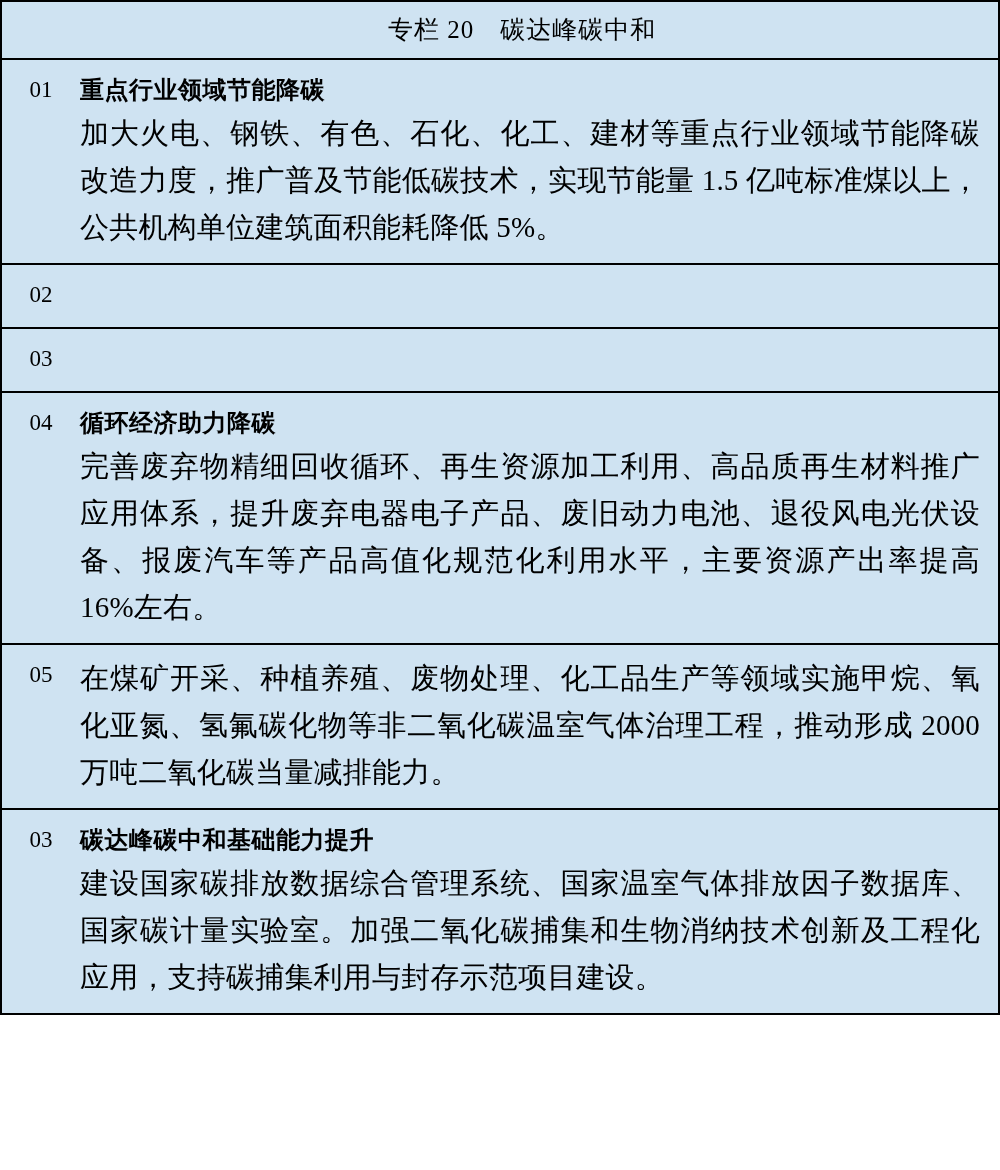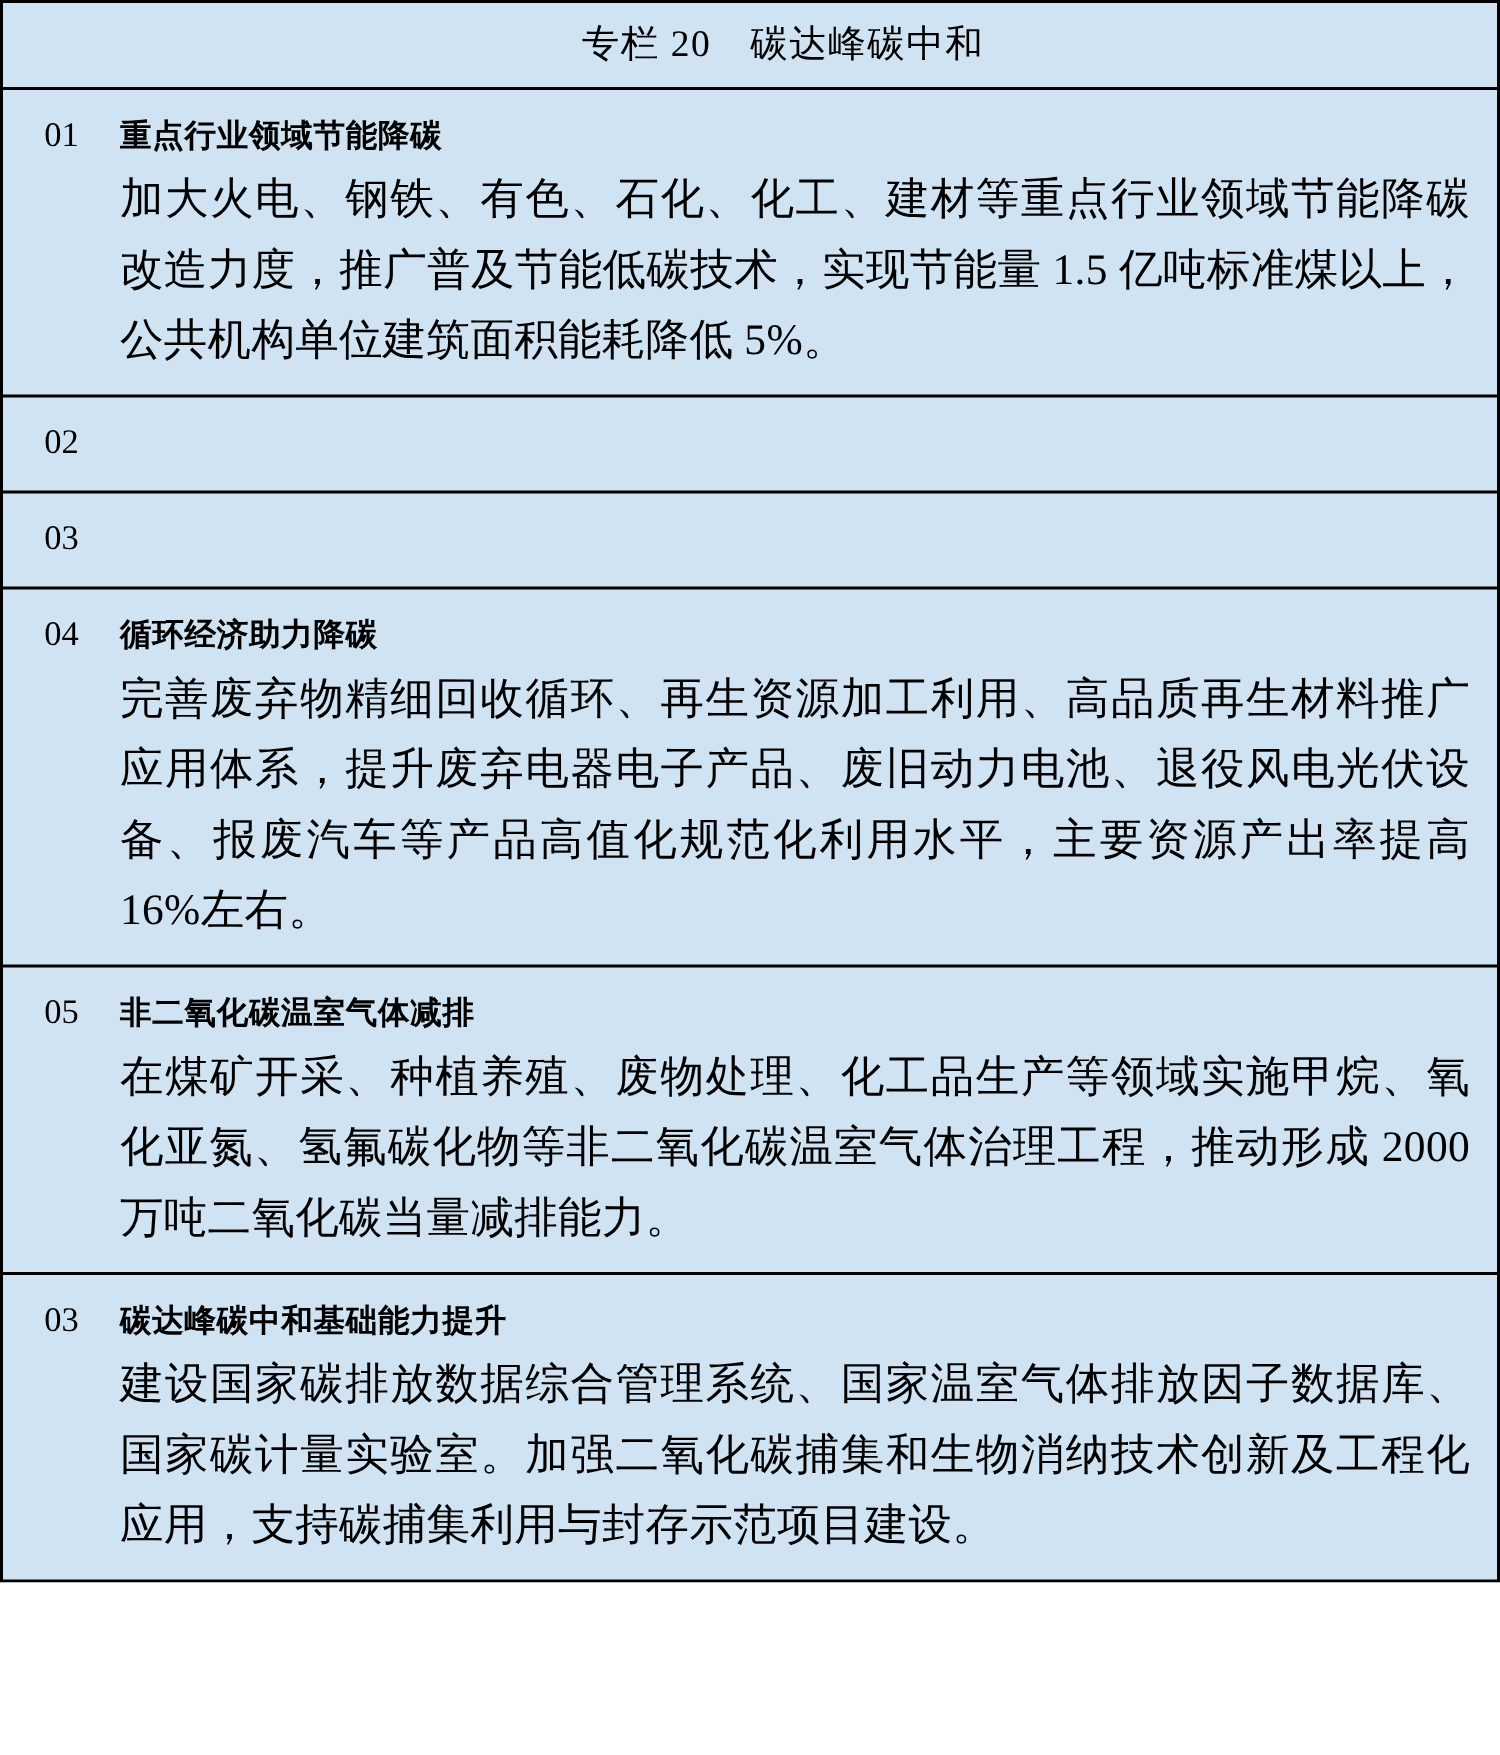--- a/index.html
+++ b/index.html
@@ -47,21 +47,21 @@
     font-size: 23px;
     line-height: 40px;
     color: #000;
     font-family: "Liberation Serif", serif;
   }
   .item-body {
     flex: 1 1 auto;
     padding-right: 18px;
   }
   .item-heading {
-    font-size: 21px;
+    font-size: 24px;
     line-height: 40px;
     font-weight: 700;
     color: #000;
     letter-spacing: 0.5px;
   }
   .item-text {
     font-size: 29px;
     line-height: 47px;
     color: #000;
     text-align: justify;
@@ -101,21 +101,20 @@
     <div class="item-body">
       <div class="item-heading">循环经济助力降碳</div>
       <div class="item-text">完善废弃物精细回收循环、再生资源加工利用、高品质再生材料推广应用体系，提升废弃电器电子产品、废旧动力电池、退役风电光伏设备、报废汽车等产品高值化规范化利用水平，主要资源产出率提高 16%左右。</div>
     </div>
   </div>
   <div class="divider"></div>
 
   <div class="item">
     <div class="item-num">05</div>
     <div class="item-body">
-      <div class="item-heading">非二氧化碳温室气体减排</div>
       <div class="item-text">在煤矿开采、种植养殖、废物处理、化工品生产等领域实施甲烷、氧化亚氮、氢氟碳化物等非二氧化碳温室气体治理工程，推动形成 2000 万吨二氧化碳当量减排能力。</div>
     </div>
   </div>
   <div class="divider"></div>
 
   <div class="item">
     <div class="item-num">03</div>
     <div class="item-body">
       <div class="item-heading">碳达峰碳中和基础能力提升</div>
       <div class="item-text">建设国家碳排放数据综合管理系统、国家温室气体排放因子数据库、国家碳计量实验室。加强二氧化碳捕集和生物消纳技术创新及工程化应用，支持碳捕集利用与封存示范项目建设。</div>

